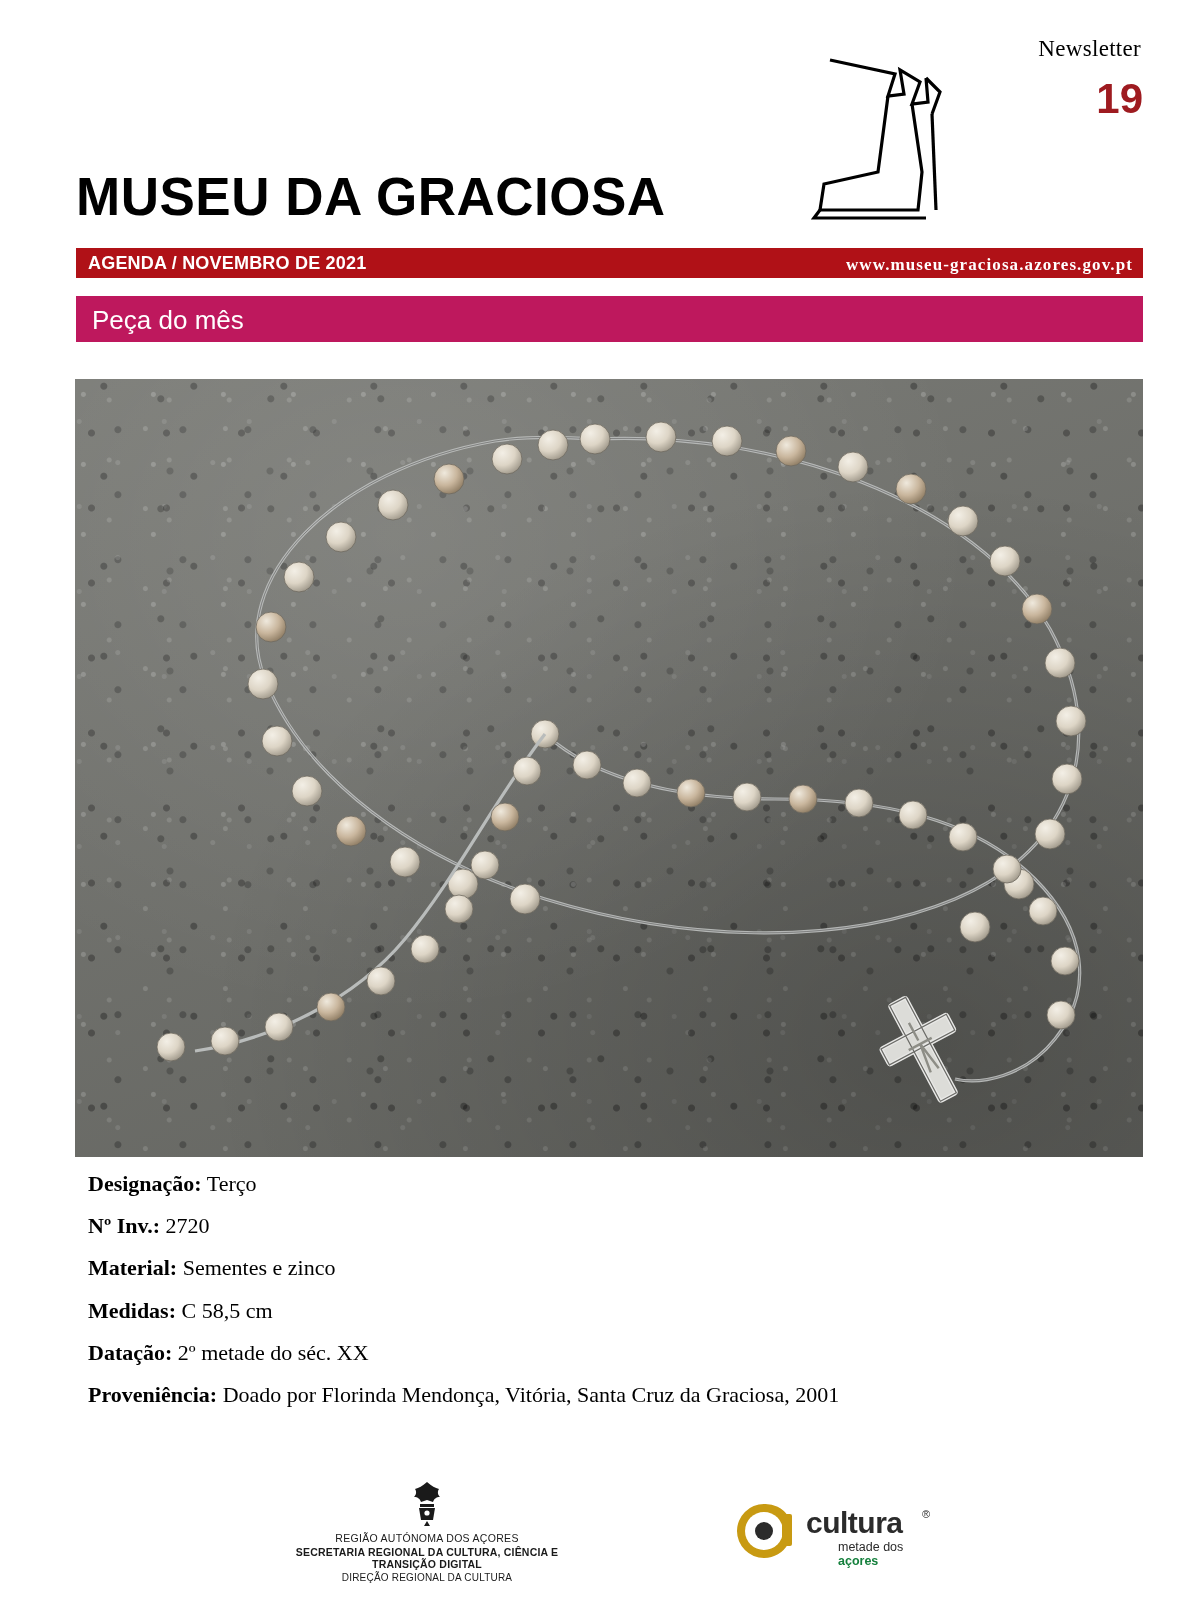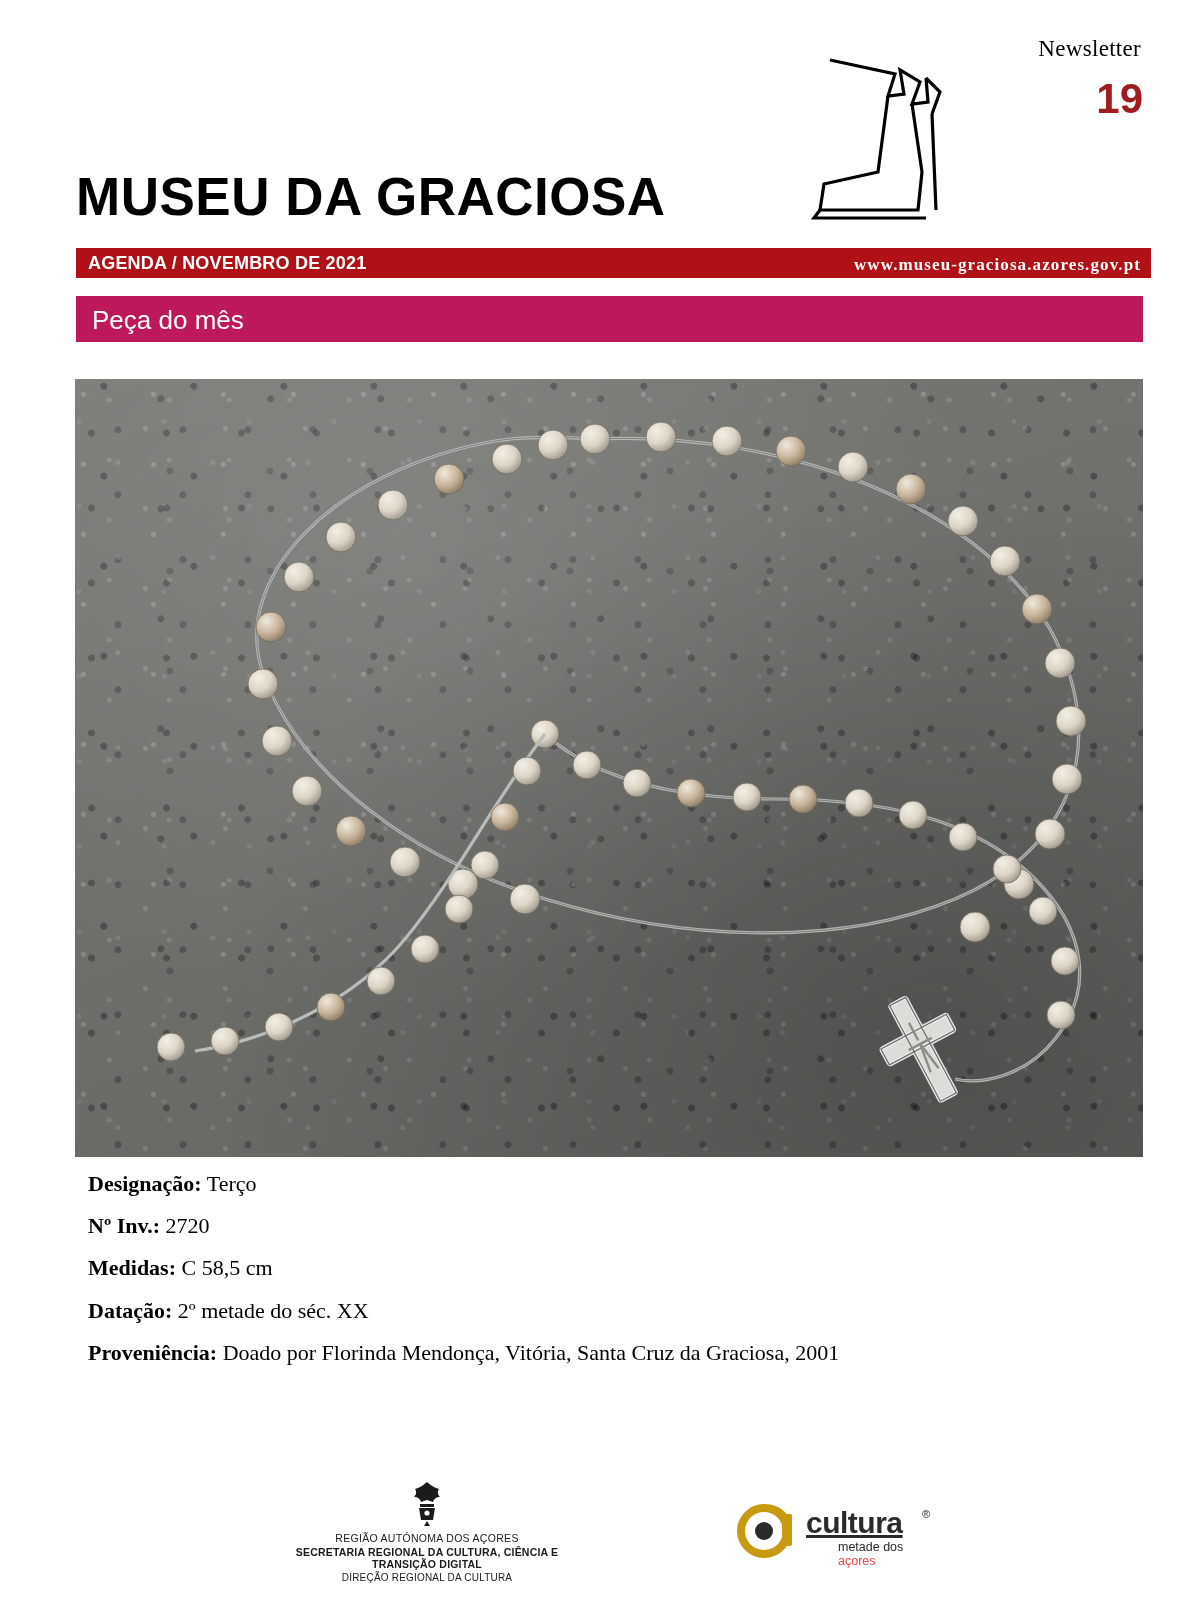--- a/index.html
+++ b/index.html
@@ -61,21 +61,20 @@
 
   
   .red-band {
     position: absolute;
     left: 76px;
     top: 248px;
     width: 1067px;
     height: 30px;
     background: #b01117;
     color: #ffffff;
-    padding-left: 8px;
   }
   .red-band .agenda {
     position: absolute;
     left: 12px;
     top: 5px;
     font-family: "Liberation Sans", sans-serif;
     font-weight: bold;
     font-size: 18px;
     letter-spacing: 0.2px;
   }
@@ -221,41 +220,40 @@
   }
   .cultura-word {
     position: absolute;
     left: 80px;
     top: 6px;
     font-family: "Liberation Sans", sans-serif;
     font-size: 30px;
     font-weight: bold;
     color: #2b2b2b;
     letter-spacing: -0.5px;
-    text-decoration: underline;
   }
   .cultura-reg {
     position: absolute;
     left: 196px;
     top: 8px;
     font-family: "Liberation Sans", sans-serif;
     font-size: 11px;
     color: #2b2b2b;
   }
   .cultura-sub {
     position: absolute;
     left: 112px;
     top: 40px;
     font-family: "Liberation Sans", sans-serif;
     font-size: 12.5px;
     color: #2b2b2b;
   }
   .cultura-sub .accent {
-    color: #ef4444;
-    font-weight: normal;
+    color: #15803d;
+    font-weight: bold;
   }
 </style>
 </head>
 <body>
 
 <div class="header">
 
   <div class="newsletter-label">Newsletter</div>
 
   <div class="issue-number">19</div>
@@ -401,20 +399,24 @@
 <div class="details">
   <div class="detail-row">
     <span class="lbl">Designação:</span>
     <span class="val">Terço</span>
   </div>
   <div class="detail-row">
     <span class="lbl">Nº Inv.:</span>
     <span class="val">2720</span>
   </div>
   <div class="detail-row">
+    <span class="lbl">Material:</span>
+    <span class="val">Sementes e zinco</span>
+  </div>
+  <div class="detail-row">
     <span class="lbl">Medidas:</span>
     <span class="val">C 58,5 cm</span>
   </div>
   <div class="detail-row">
     <span class="lbl">Datação:</span>
     <span class="val">2º metade do séc. XX</span>
   </div>
   <div class="detail-row">
     <span class="lbl">Proveniência:</span>
     <span class="val">Doado por Florinda Mendonça, Vitória, Santa Cruz da Graciosa, 2001</span>

